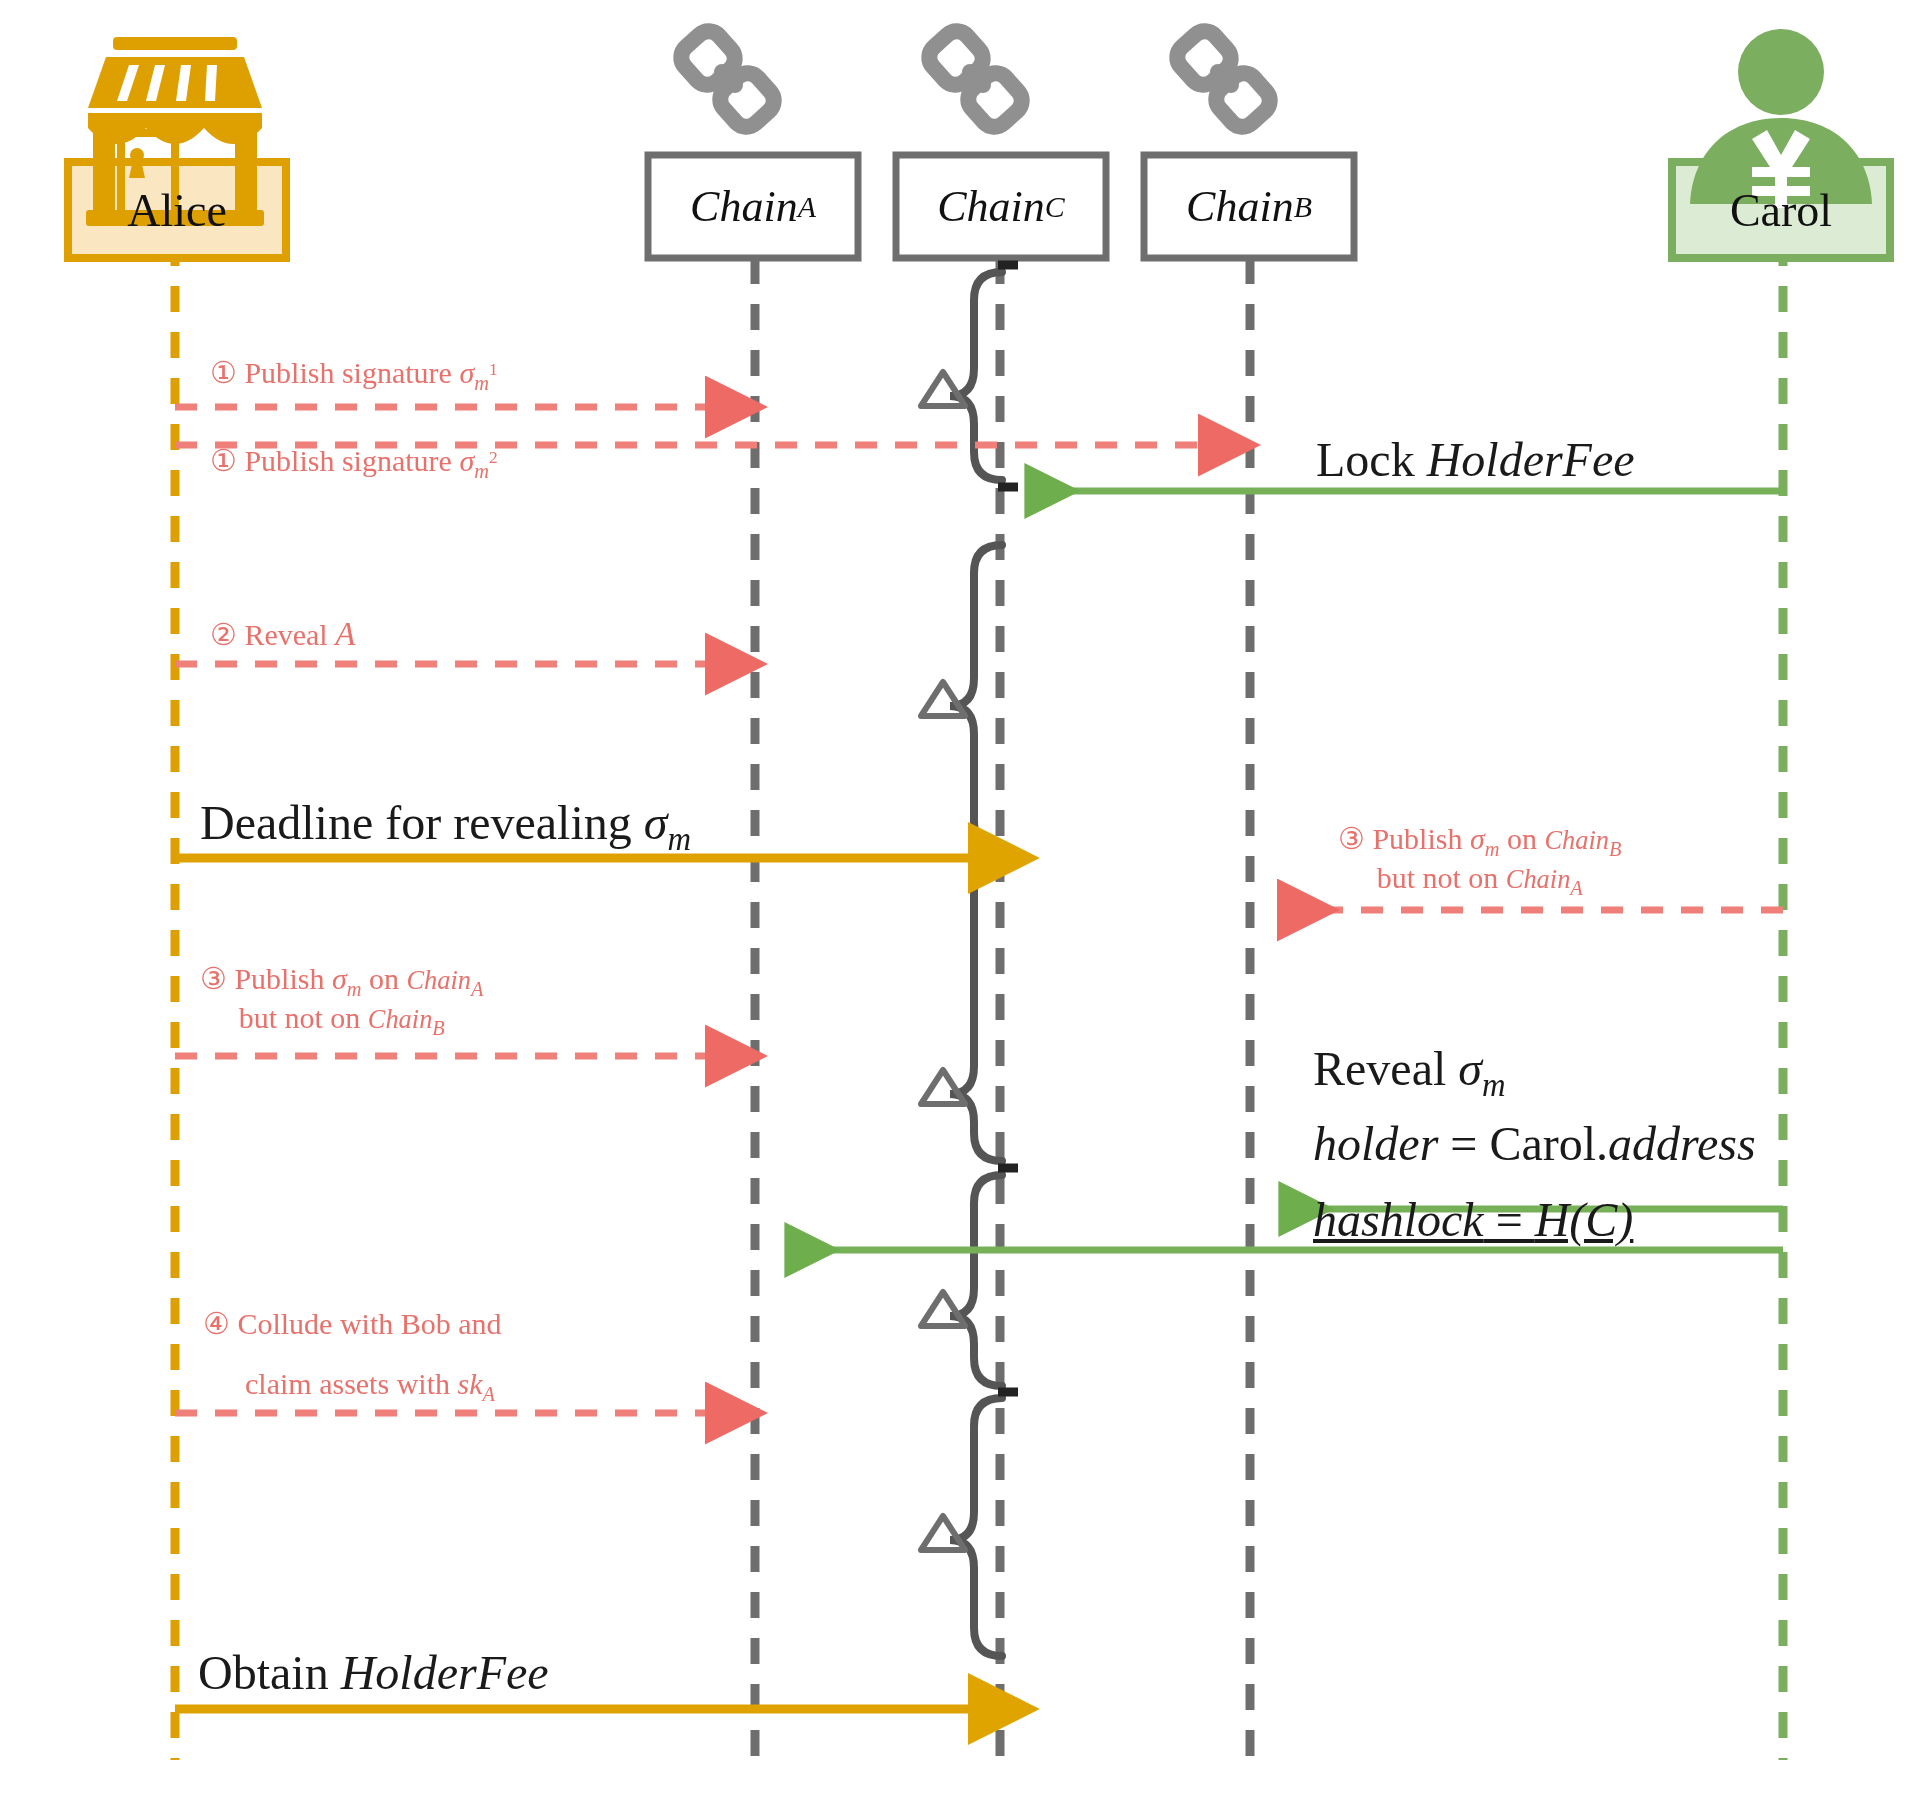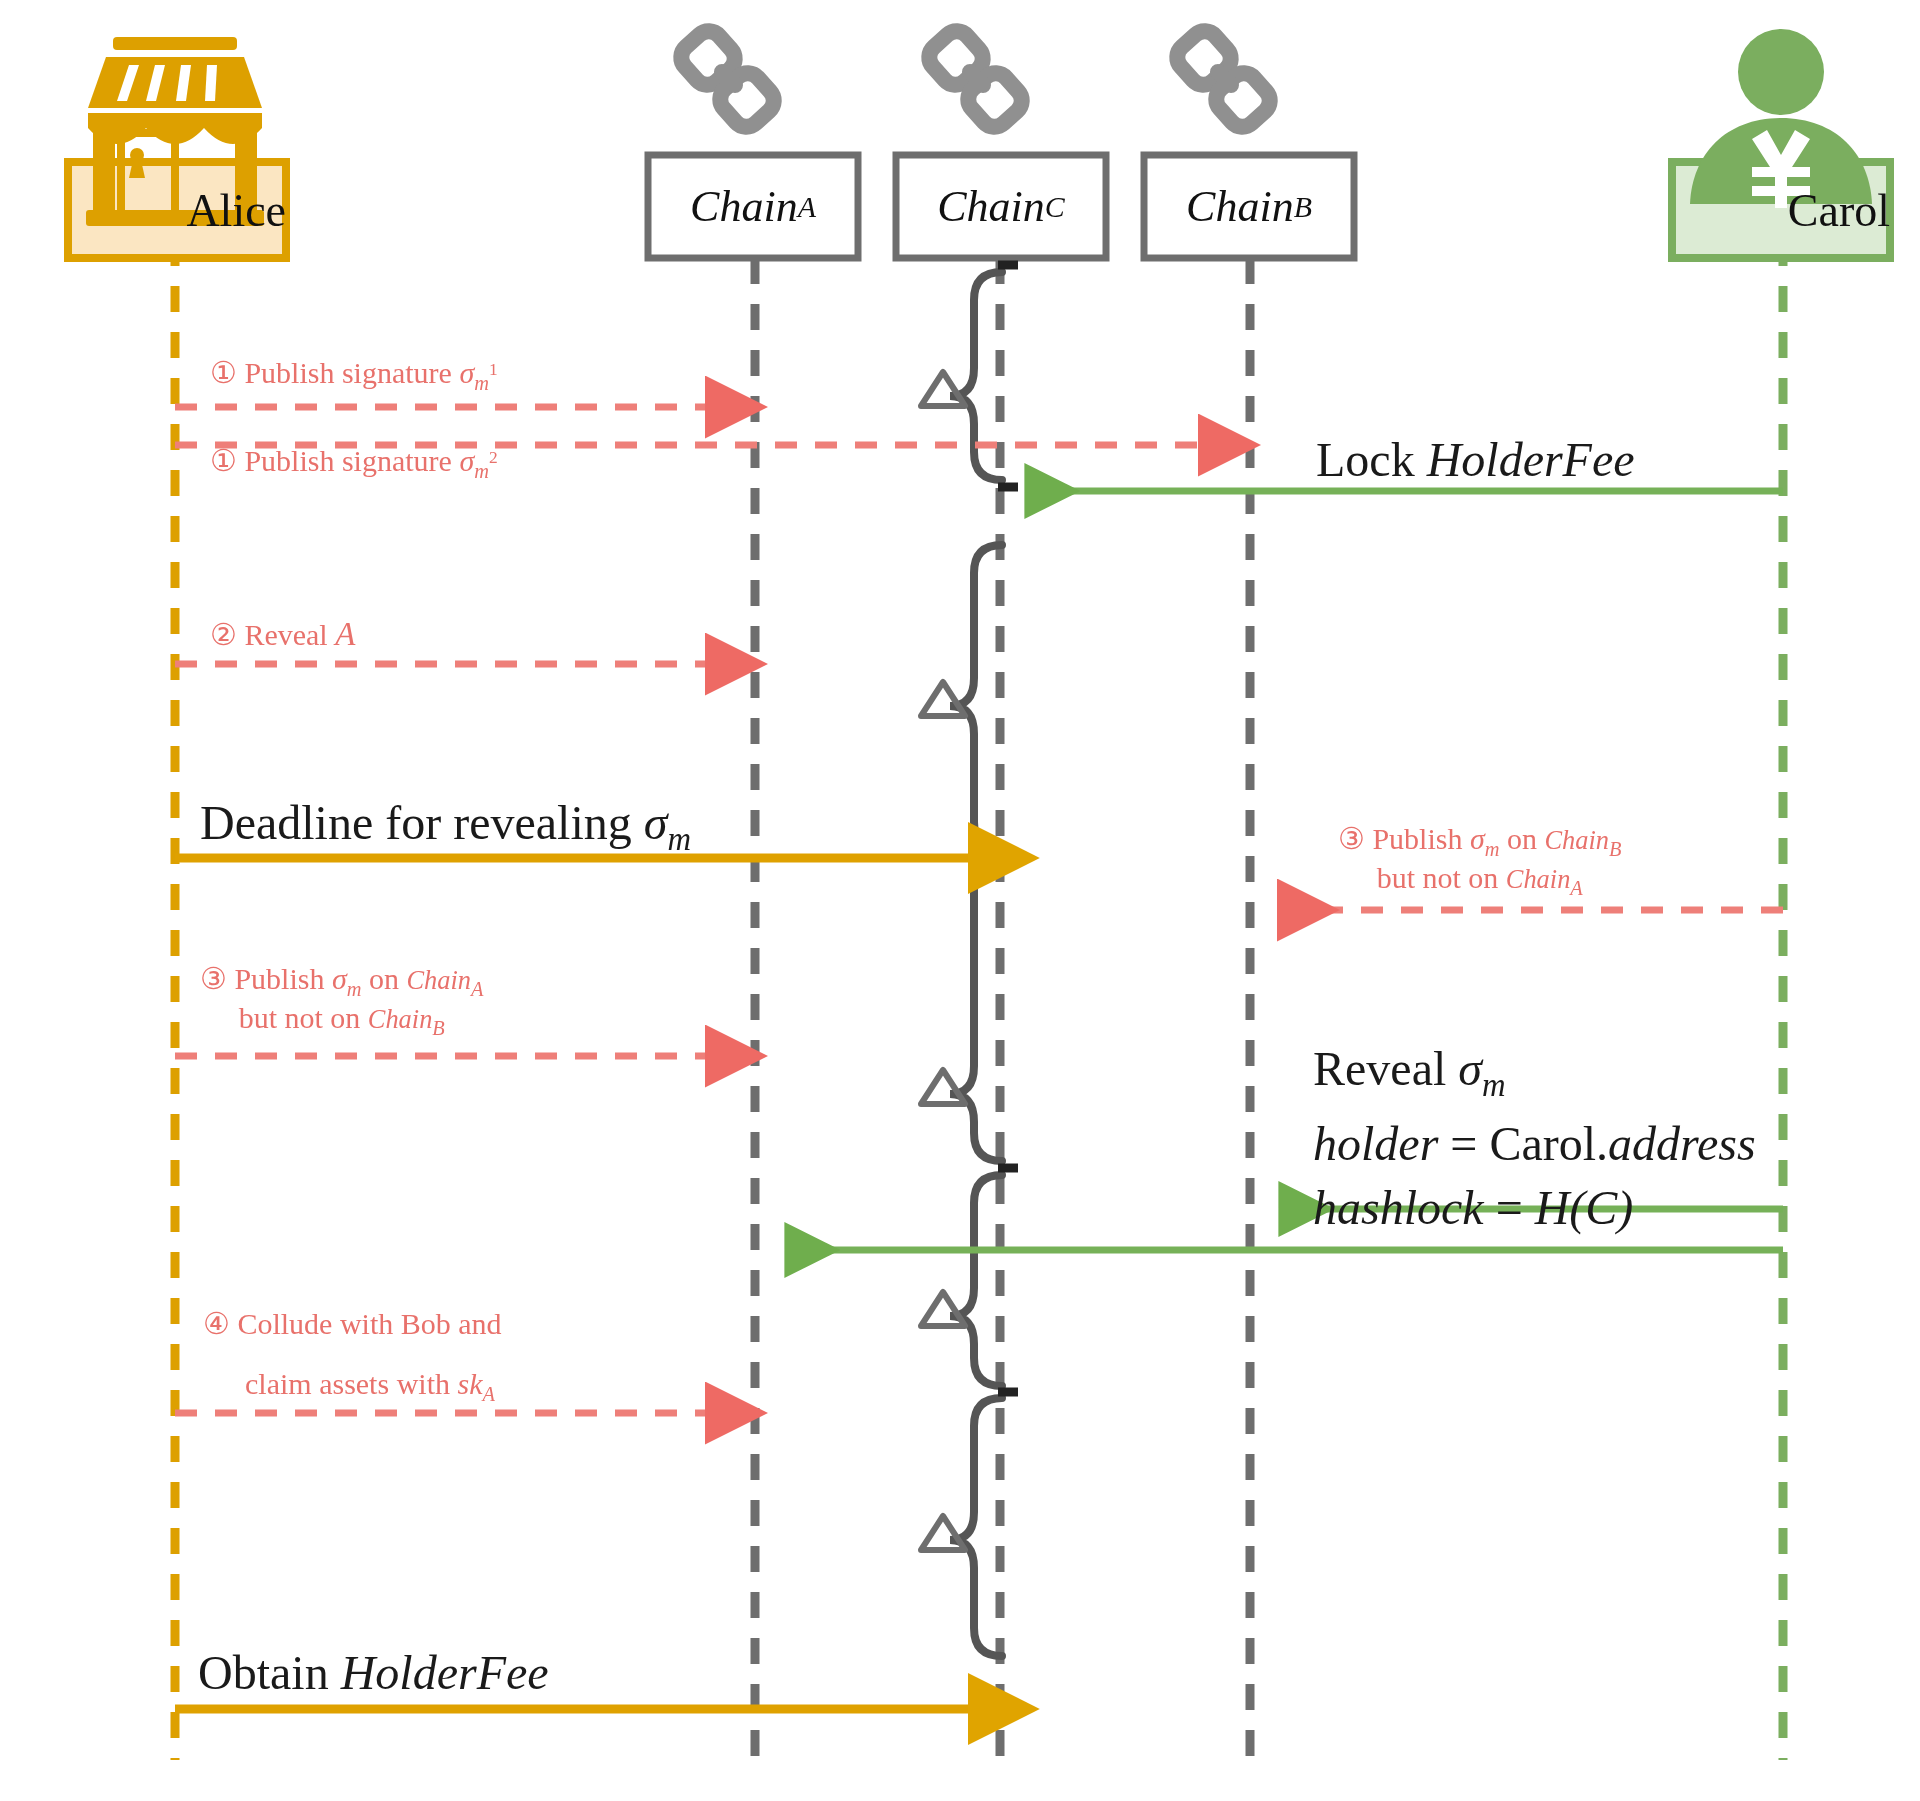--- a/index.html
+++ b/index.html
@@ -12,21 +12,21 @@
   .blk{color:#1a1a1a;}
   .it{font-style:italic;}
   .nm{font-size:30px;line-height:1.18;}
   .bigtxt{font-size:48px;}
   .sub{font-size:0.68em;vertical-align:-0.35em;}
   .sup{font-size:0.58em;vertical-align:0.45em;}
   .ctr{text-align:center;}
   .two-line{line-height:1.12;}
   .boxlabel{position:absolute;display:flex;align-items:center;justify-content:center;
             font-style:italic;font-size:44px;color:#111;}
-  .partylabel{position:absolute;display:flex;align-items:center;justify-content:flex-end;
+  .partylabel{position:absolute;display:flex;align-items:center;justify-content:center;
             font-size:46px;color:#111;}
 </style>
 </head>
 <body>
 
 <div id="stage">
 
   <svg id="diagram" viewBox="0 0 1920 1801">
     <defs>
       <marker id="ah-red" markerWidth="9" markerHeight="9" refX="1" refY="4.5" orient="auto" markerUnits="strokeWidth">
@@ -213,21 +213,21 @@
     </div>
   </div>
 
   <div class="lbl blk" style="left:1313px;top:1038px;line-height:1.28;">
     <div class="bigtxt">
       <span>Reveal </span><span class="it">σ</span><span class="sub it">m</span>
     </div>
     <div class="bigtxt it" style="margin-top:6px;">
       <span>holder</span><span style="font-style:normal;"> = </span><span style="font-style:normal;">Carol.</span><span>address</span>
     </div>
-    <div class="bigtxt it" style="margin-top:2px;">
+    <div class="bigtxt it" style="margin-top:14px;text-decoration:underline;">
       <span>hashlock</span><span style="font-style:normal;"> = </span><span>H(C)</span>
     </div>
   </div>
 
   <div class="lbl red nm" style="left:203px;top:1302px;line-height:1.45;">
     <div>
       <span>④</span>
       <span>Collude with Bob and</span>
     </div>
     <div style="padding-left:42px;margin-top:16px;">

